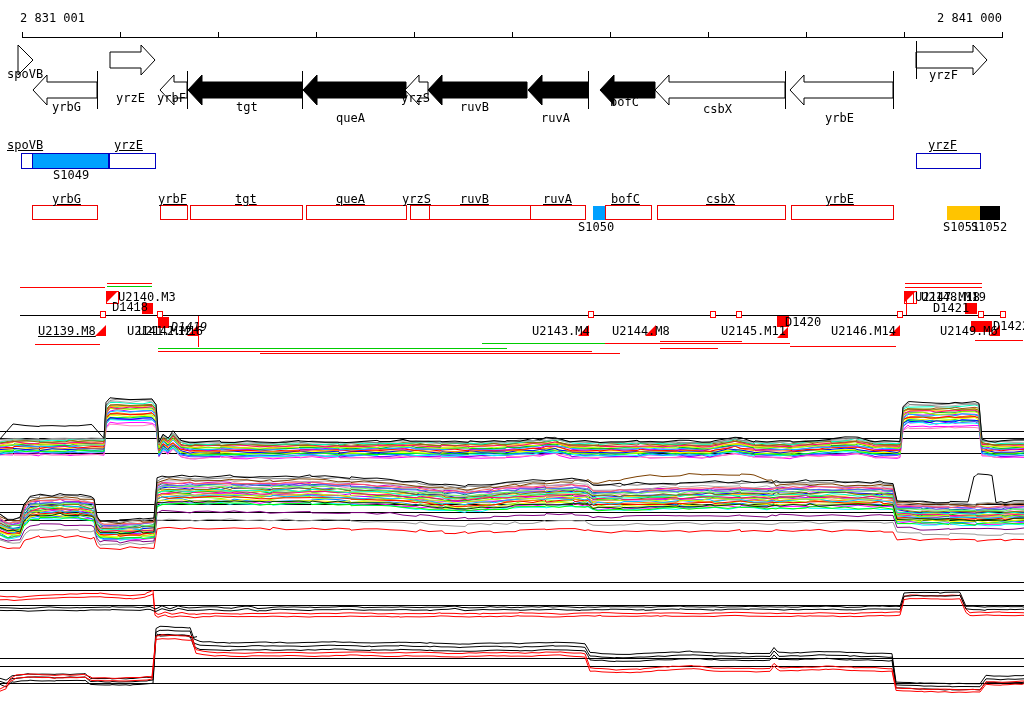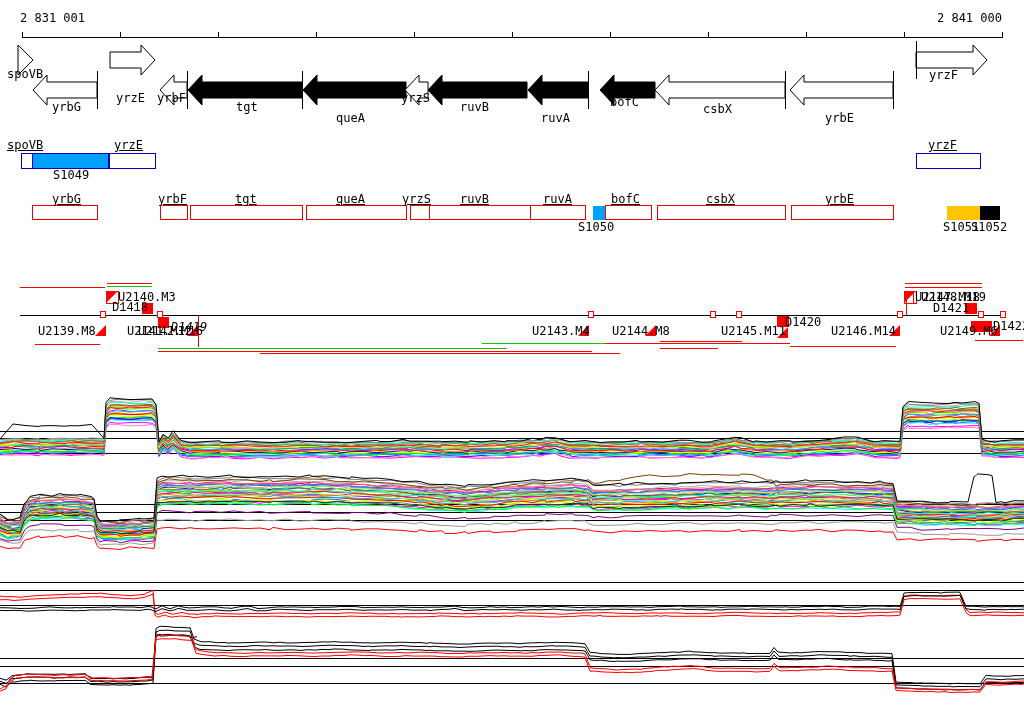--- a/index.html
+++ b/index.html
@@ -224,21 +224,21 @@
       <div class="lbl link" style="left: 611px; top: 193px;">bofC</div>
       <div class="lbl link" style="left: 706px; top: 193px;">csbX</div>
       <div class="lbl link" style="left: 825px; top: 193px;">yrbE</div>
       <div class="lbl" style="left: 943px; top: 221px;">S1051</div>
       <div class="lbl" style="left: 971px; top: 221px;">S1052</div>
       <div class="lbl" style="left: 118px; top: 291px;">U2140.M3</div>
       <div class="lbl" style="left: 112px; top: 302px; font-family: Liberation Mono, monospace;">D1418</div>
       <div class="lbl" style="left: 915px; top: 291px;">U2147.M18</div>
       <div class="lbl" style="left: 921px; top: 291px;">U2148.M19</div>
       <div class="lbl" style="left: 933px; top: 302px;">D1421</div>
-      <div class="lbl" style="left: 38px; top: 325px;">U2139.M8</div>
+      <div class="lbl" style="left: 38px; top: 325px; text-decoration: underline;">U2139.M8</div>
       <div class="lbl" style="left: 127px; top: 325px;">U2141.M12</div>
       <div class="lbl" style="left: 138px; top: 325px;">U2142.M16</div>
       <div class="lbl" style="left: 171px; top: 321px; font-style: italic;">D1419</div>
       <div class="lbl" style="left: 532px; top: 325px;">U2143.M4</div>
       <div class="lbl" style="left: 612px; top: 325px;">U2144.M8</div>
       <div class="lbl" style="left: 721px; top: 325px;">U2145.M11</div>
       <div class="lbl" style="left: 785px; top: 316px;">D1420</div>
       <div class="lbl" style="left: 831px; top: 325px;">U2146.M14</div>
       <div class="lbl" style="left: 940px; top: 325px;">U2149.M6</div>
       <div class="lbl" style="left: 993px; top: 320px;">D1422</div>

